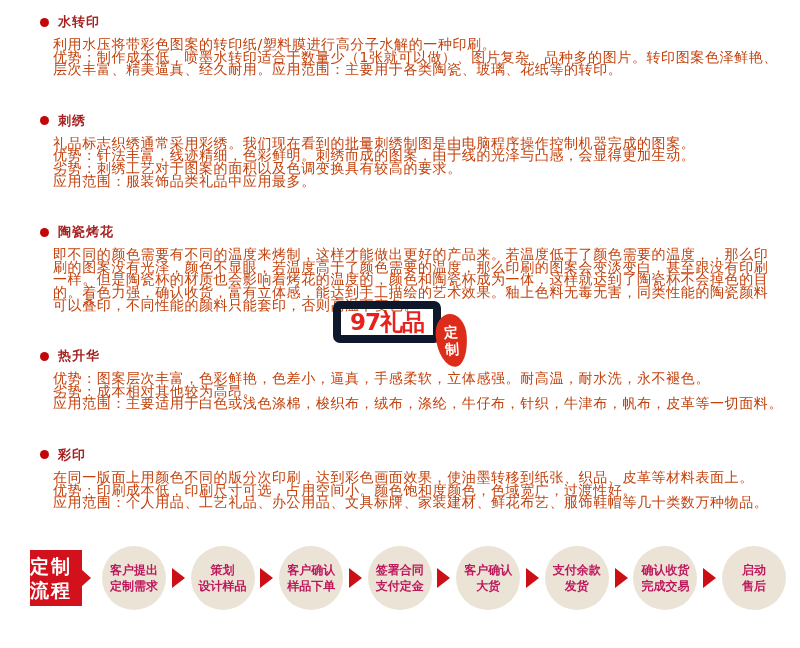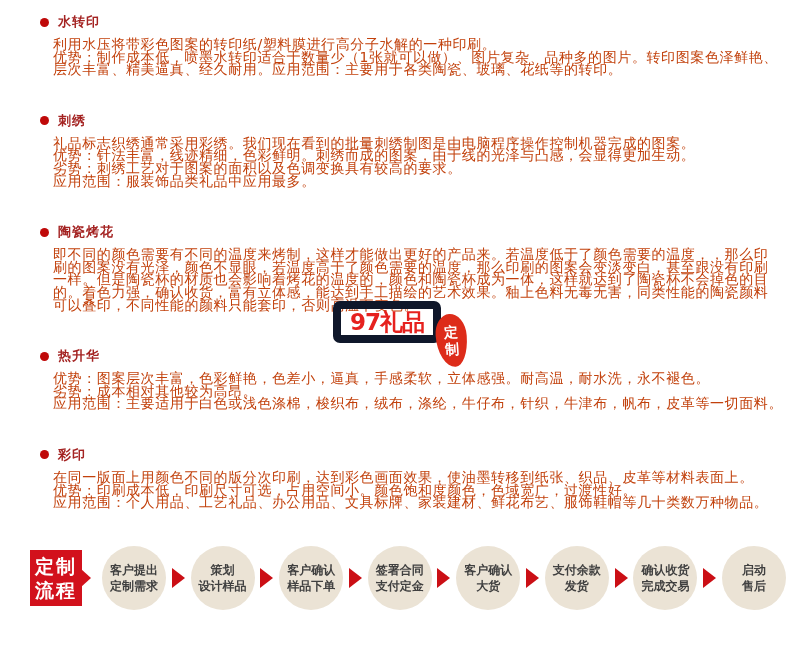--- a/index.html
+++ b/index.html
@@ -53,39 +53,39 @@
   }
   
   .flow{
     position:absolute;left:0;top:540px;width:800px;height:76px;
     display:flex;align-items:center;
   }
   .flow-label{
     position:relative;flex:0 0 auto;
     margin-left:30px;width:52px;height:56px;
     background:#d2111c;color:#fff;
-    display:flex;flex-direction:column;align-items:center;justify-content:center;
+    display:flex;flex-direction:column;justify-content:center;
     font-size:19px;font-weight:bold;line-height:24px;letter-spacing:2px;
   }
   .flow-label::after{
     content:"";position:absolute;right:-9px;top:50%;
     transform:translateY(-50%);
     border-left:10px solid #d2111c;
     border-top:9px solid transparent;
     border-bottom:9px solid transparent;
   }
   .flow-steps{
     flex:1;display:flex;align-items:center;justify-content:space-between;
     margin:0 14px 0 20px;
   }
   .flow-circle{
     width:64px;height:64px;border-radius:50%;
     background:#ebe3d5;
     display:flex;flex-direction:column;align-items:center;justify-content:center;
-    color:#404040;font-size:12px;font-weight:bold;line-height:16px;
+    color:#be185d;font-size:12px;font-weight:bold;line-height:16px;
     text-align:center;flex:0 0 auto;
   }
   .flow-arrow{
     width:0;height:0;flex:0 0 auto;
     border-left:13px solid #cb0f15;
     border-top:10px solid transparent;
     border-bottom:10px solid transparent;
   }
 </style>
 </head>

